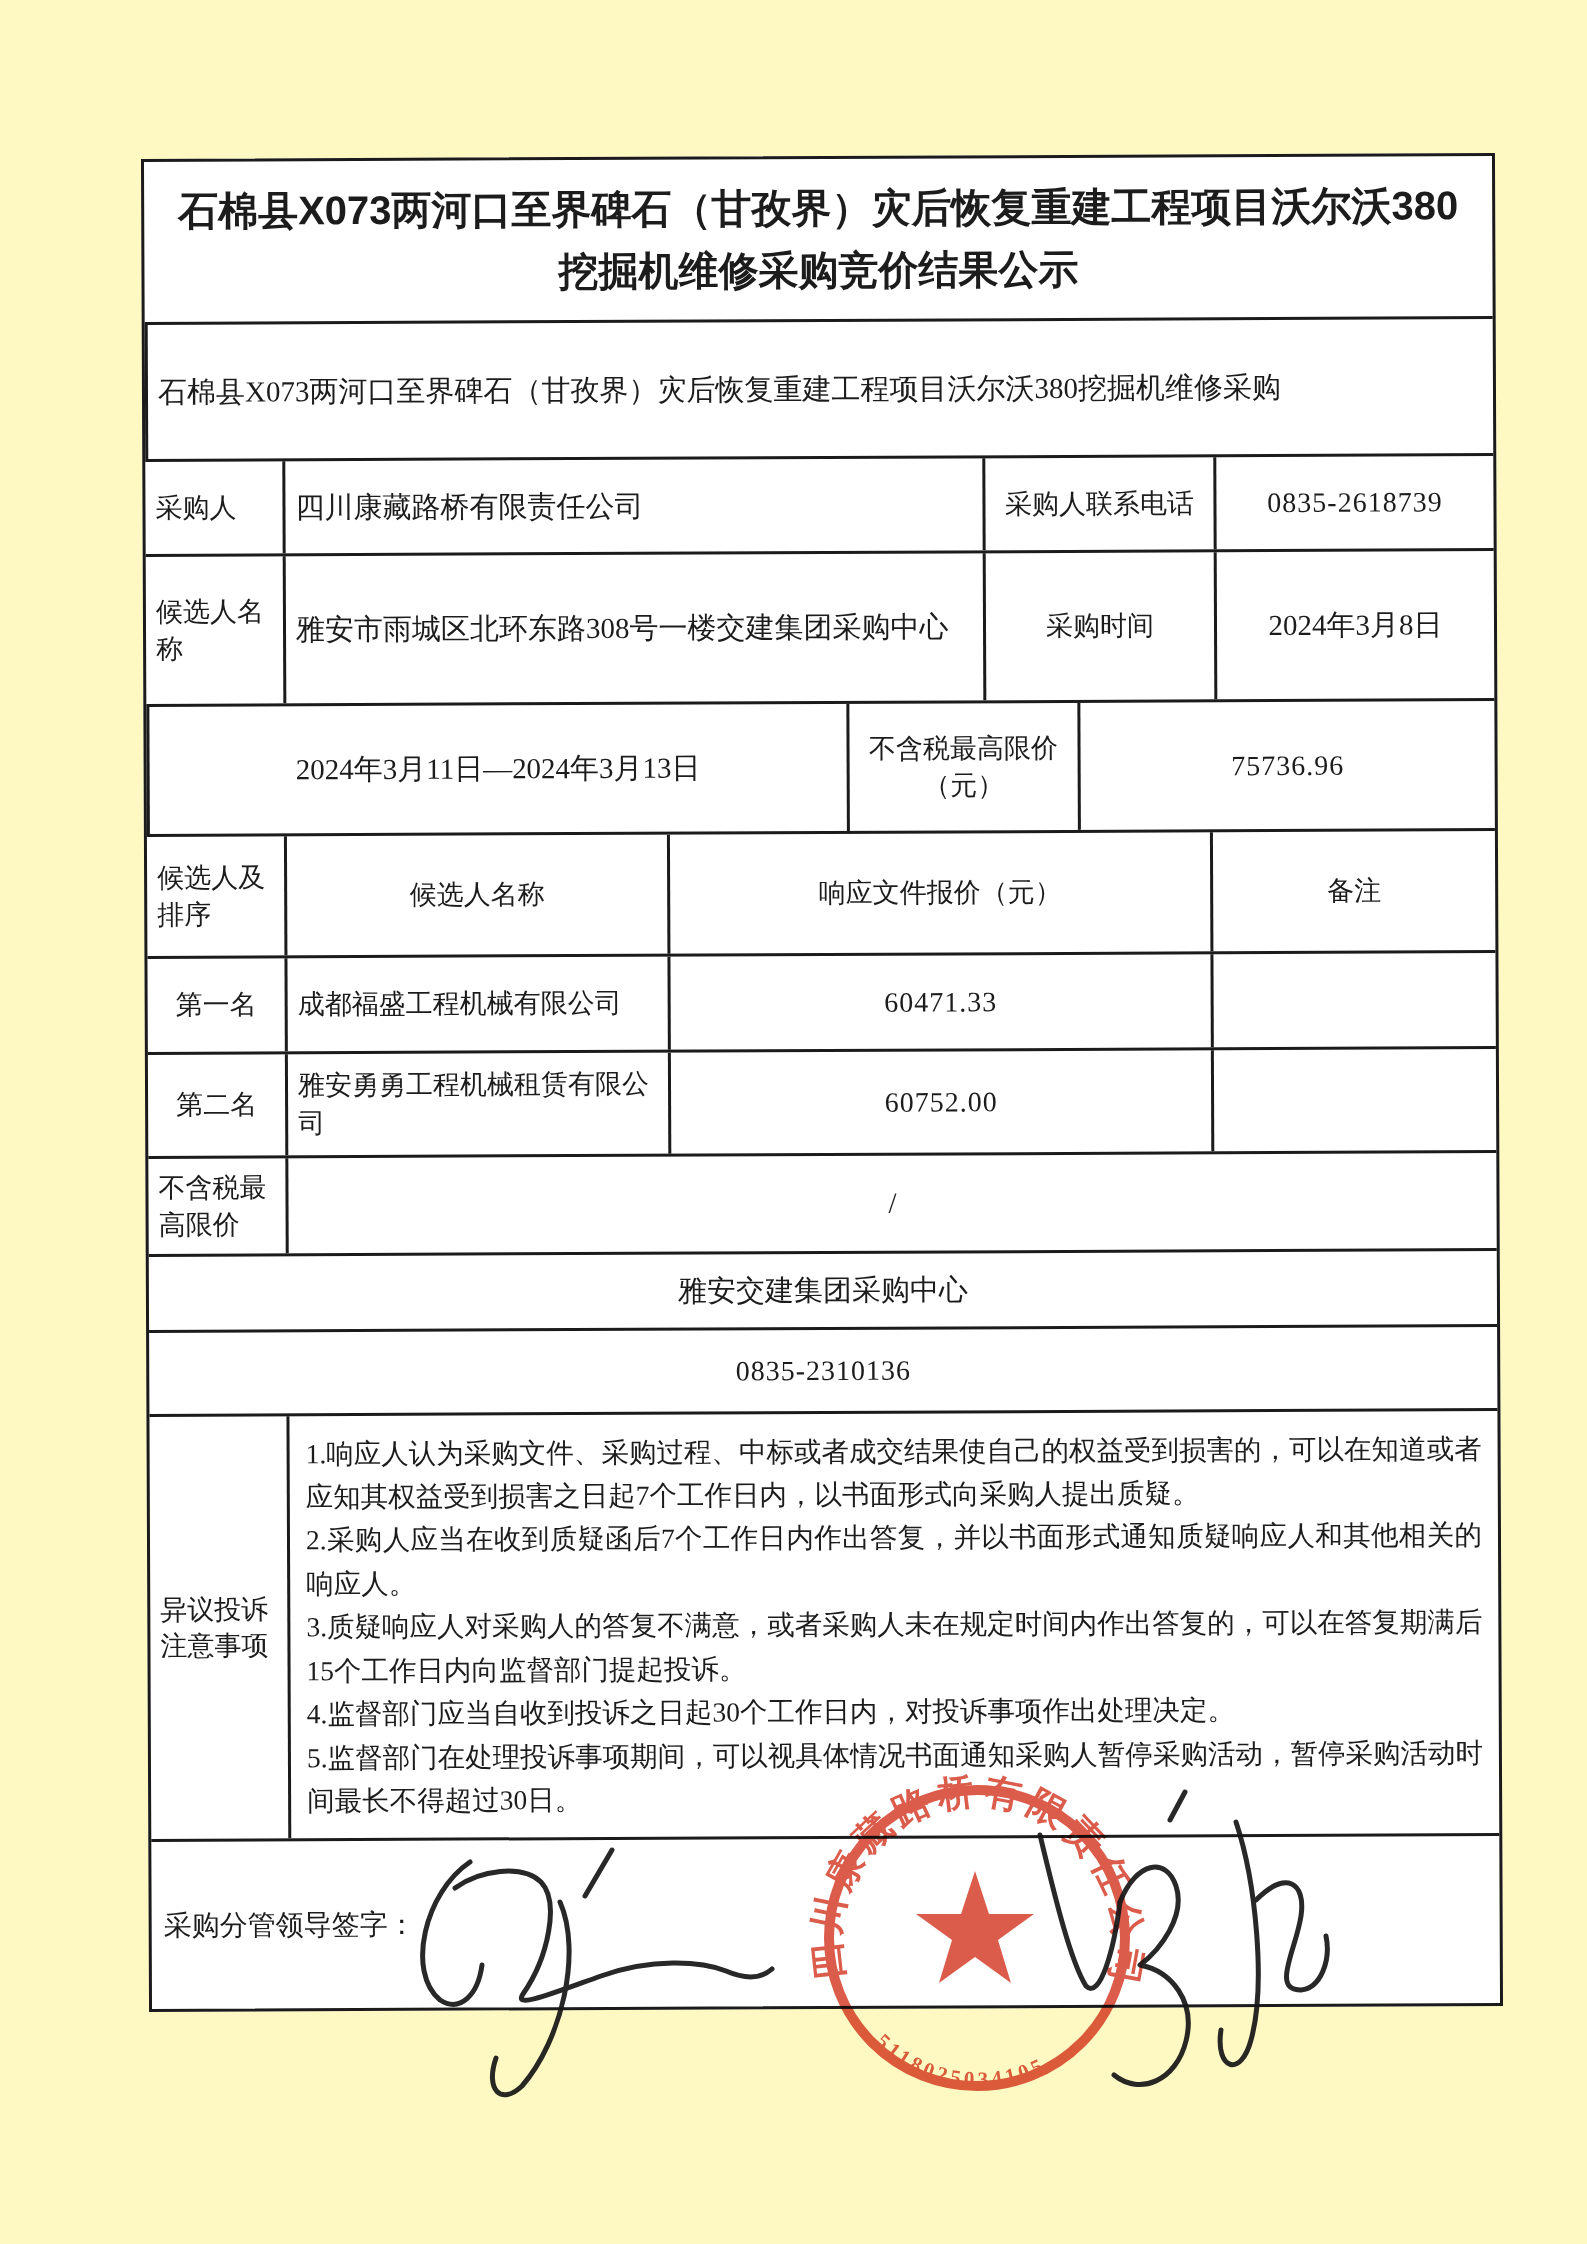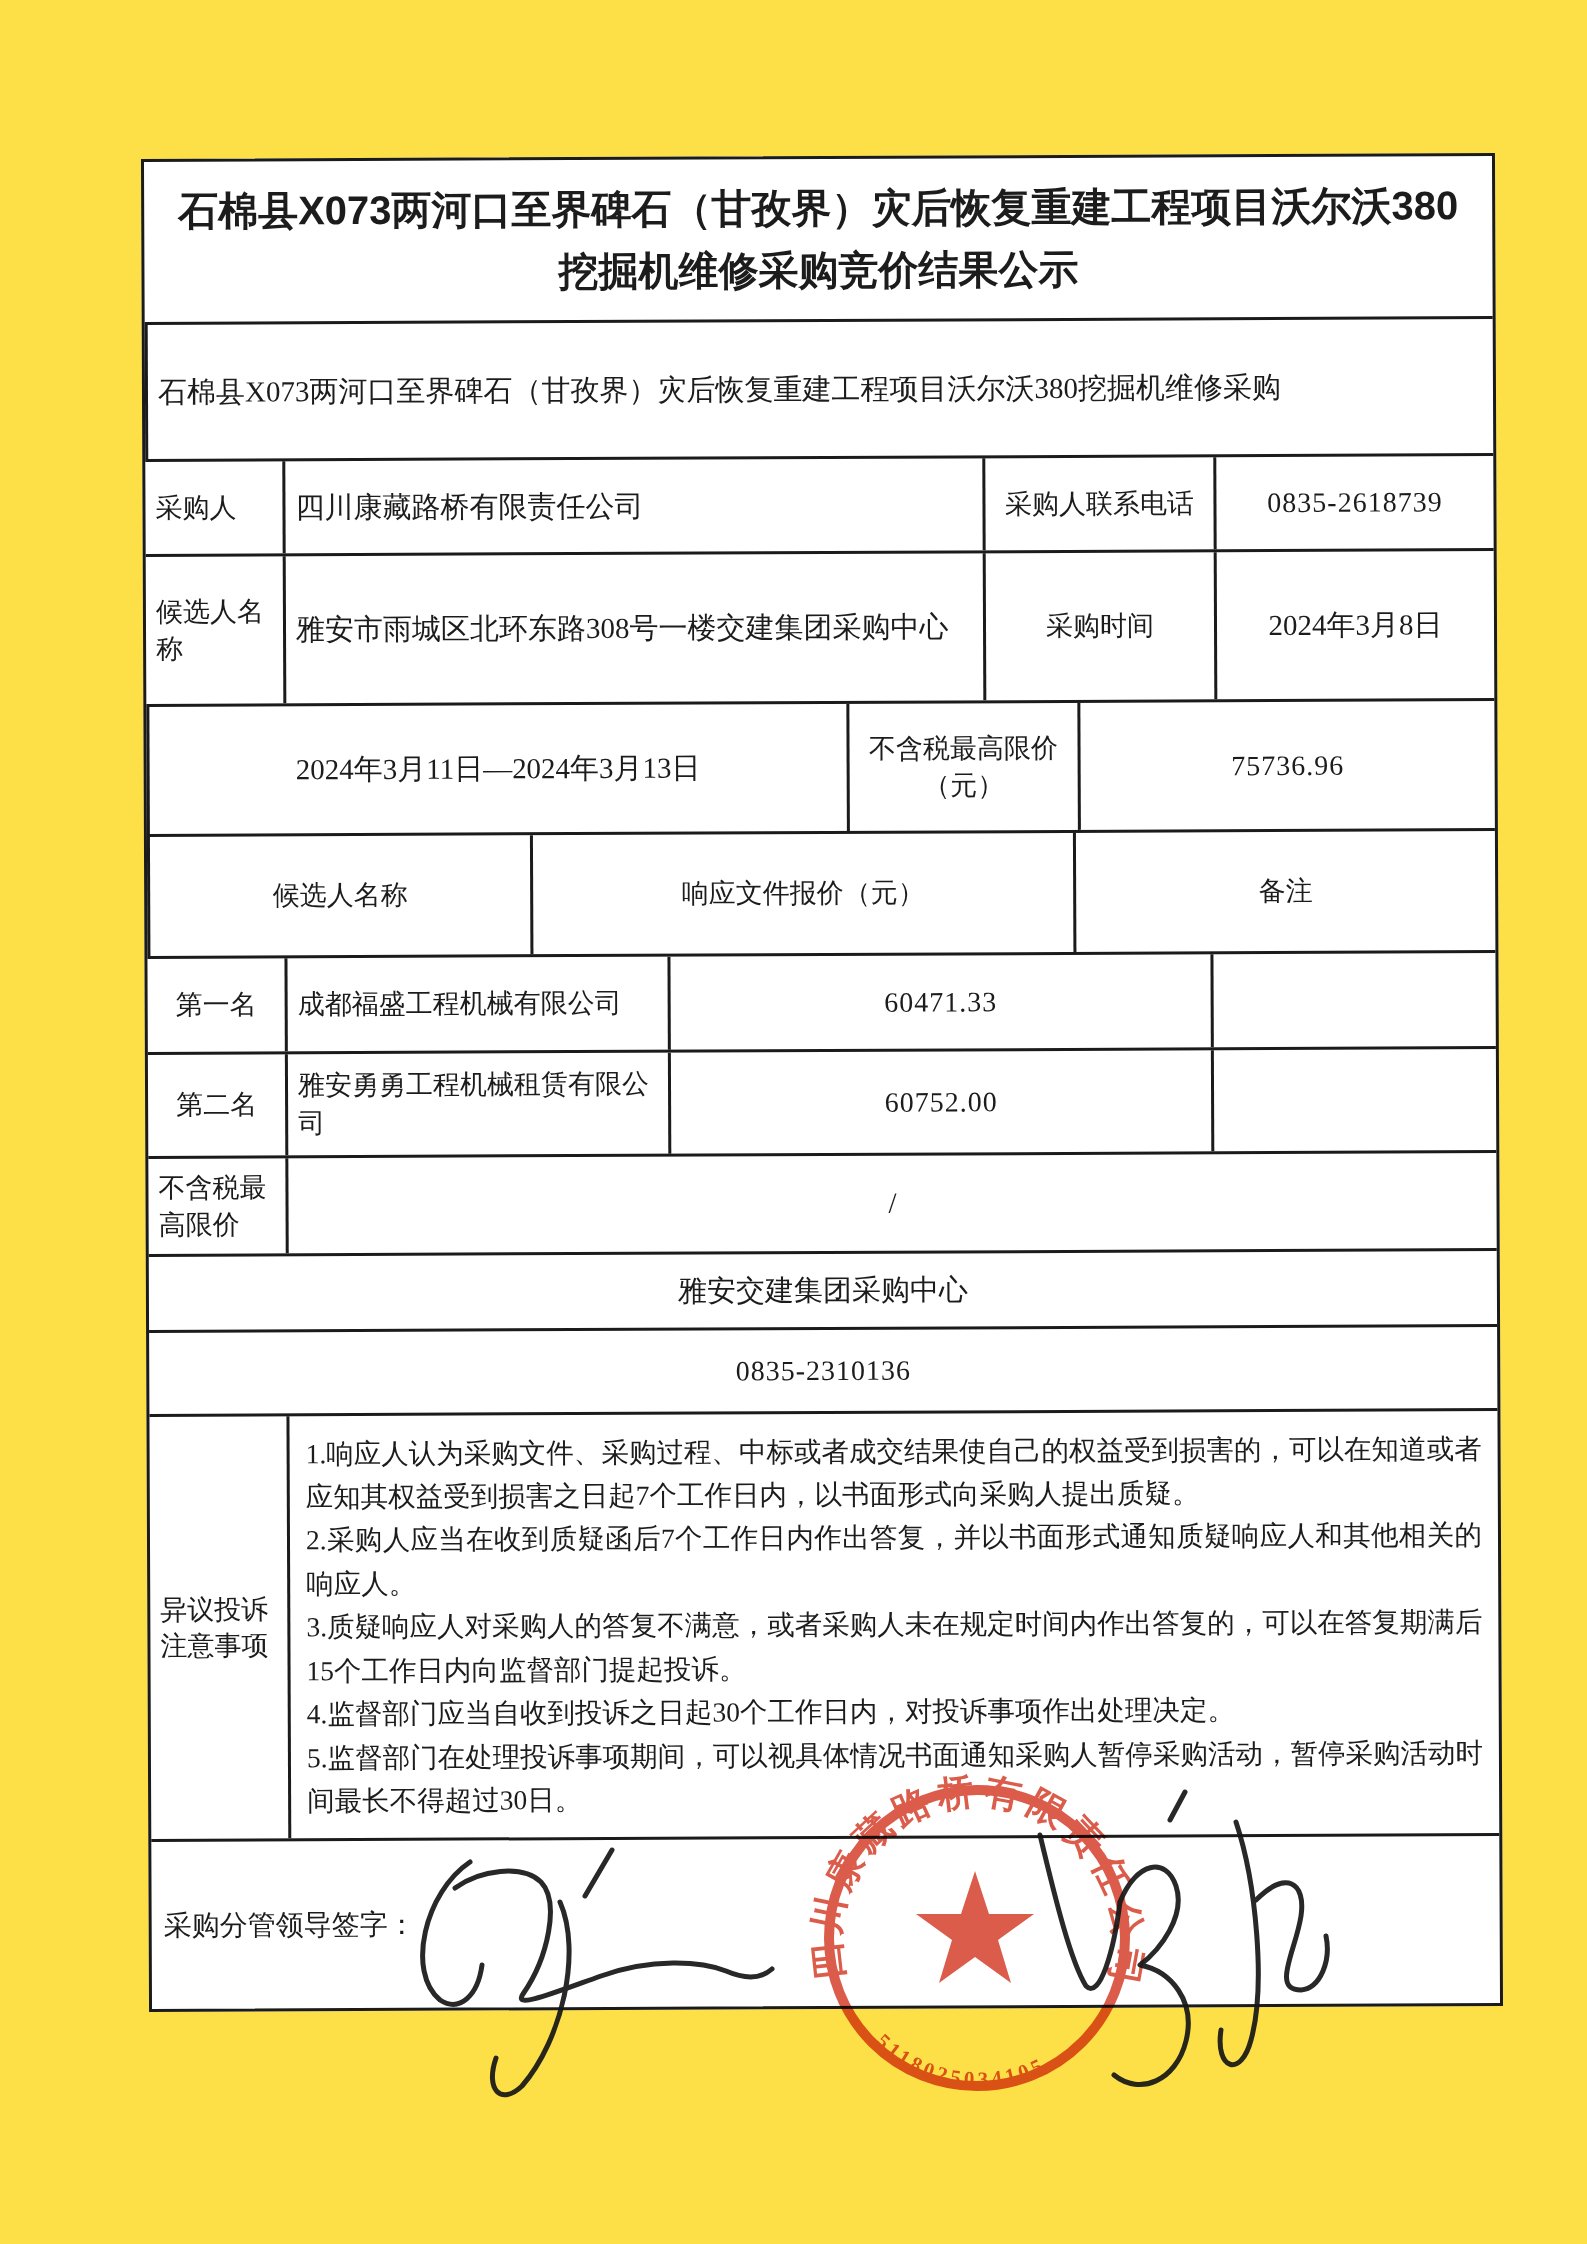--- a/index.html
+++ b/index.html
@@ -1,19 +1,19 @@
 <!DOCTYPE html>
 <html><head>
 <meta charset="utf-8">
 <style>
   html,body{margin:0;padding:0;background:#e8e8e8;}
   .page{
     position:relative;
     width:1587px;height:2244px;
-    background:#fde047;
+    background:#fef9c3;
     overflow:hidden;
     font-family:"Liberation Serif","DejaVu Serif",serif;
     color:#1c1c1c;
   }
   .doc-table{
     position:absolute;left:145px;top:156px;width:1348px;
     border:3px solid #1b1b1b;
     background:#fff;
     transform:rotate(-0.25deg);
     transform-origin:50% 50%;
@@ -88,20 +88,21 @@
       <div class="cell grow val center">2024年3月8日</div>
     </div>
 
     <div class="t-row h-pub">
       <div class="cell w-wide val center">2024年3月11日—2024年3月13日</div>
       <div class="cell w-mid label center">不含税最高限价（元）</div>
       <div class="cell grow num center">75736.96</div>
     </div>
 
     <div class="t-row h-candh">
+      <div class="cell c-first w-label label">候选人及排序</div>
       <div class="cell w-name label center">候选人名称</div>
       <div class="cell w-price label center">响应文件报价（元）</div>
       <div class="cell grow label center">备注</div>
     </div>
 
     <div class="t-row h-c1">
       <div class="cell c-first w-label label center">第一名</div>
       <div class="cell w-name val" style="font-size:27px">成都福盛工程机械有限公司</div>
       <div class="cell w-price num center">60471.33</div>
       <div class="cell grow"></div>

